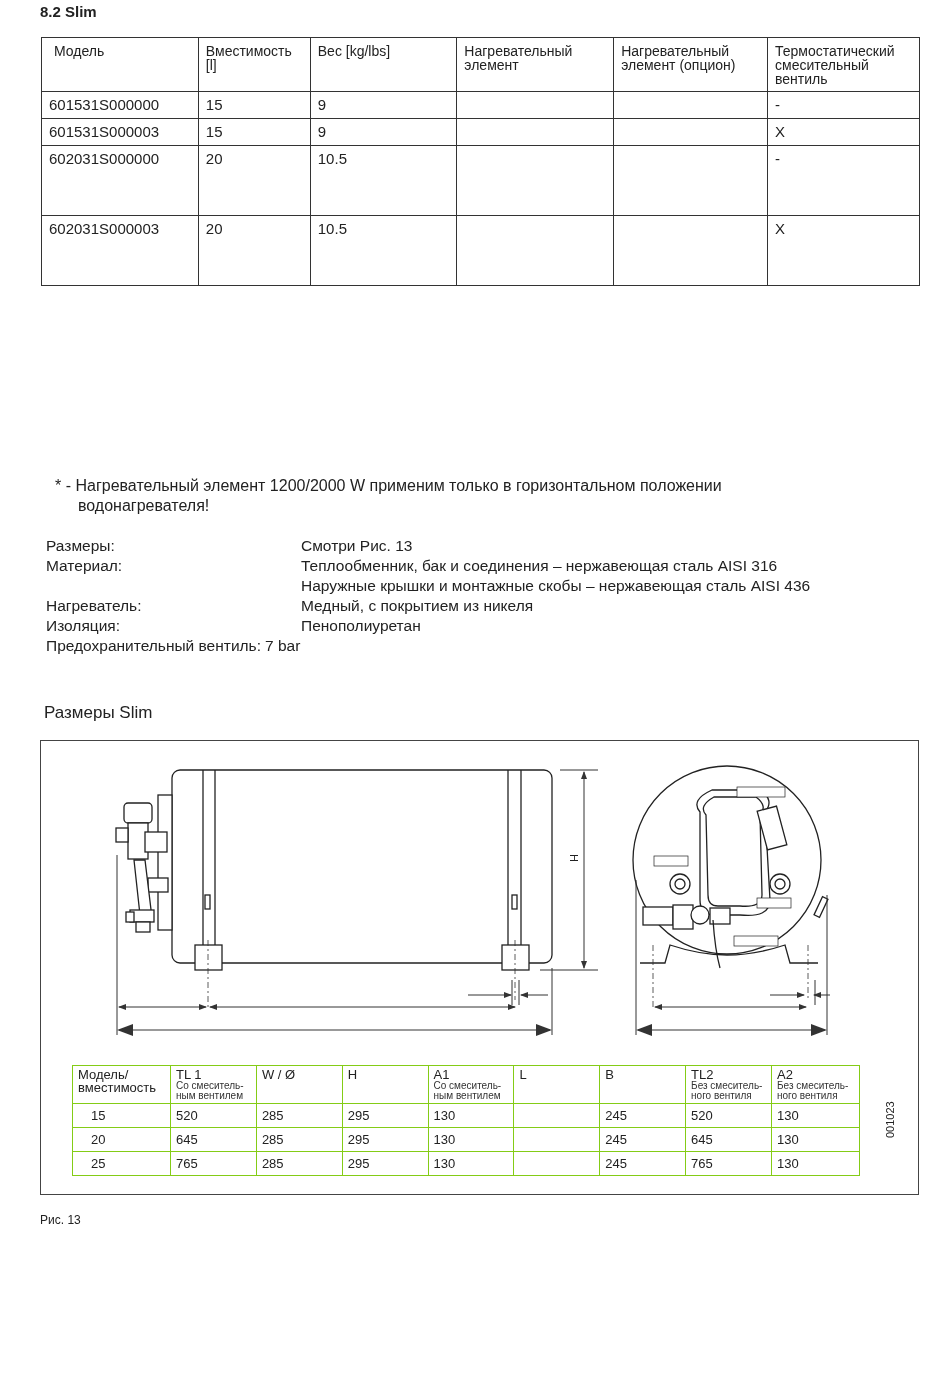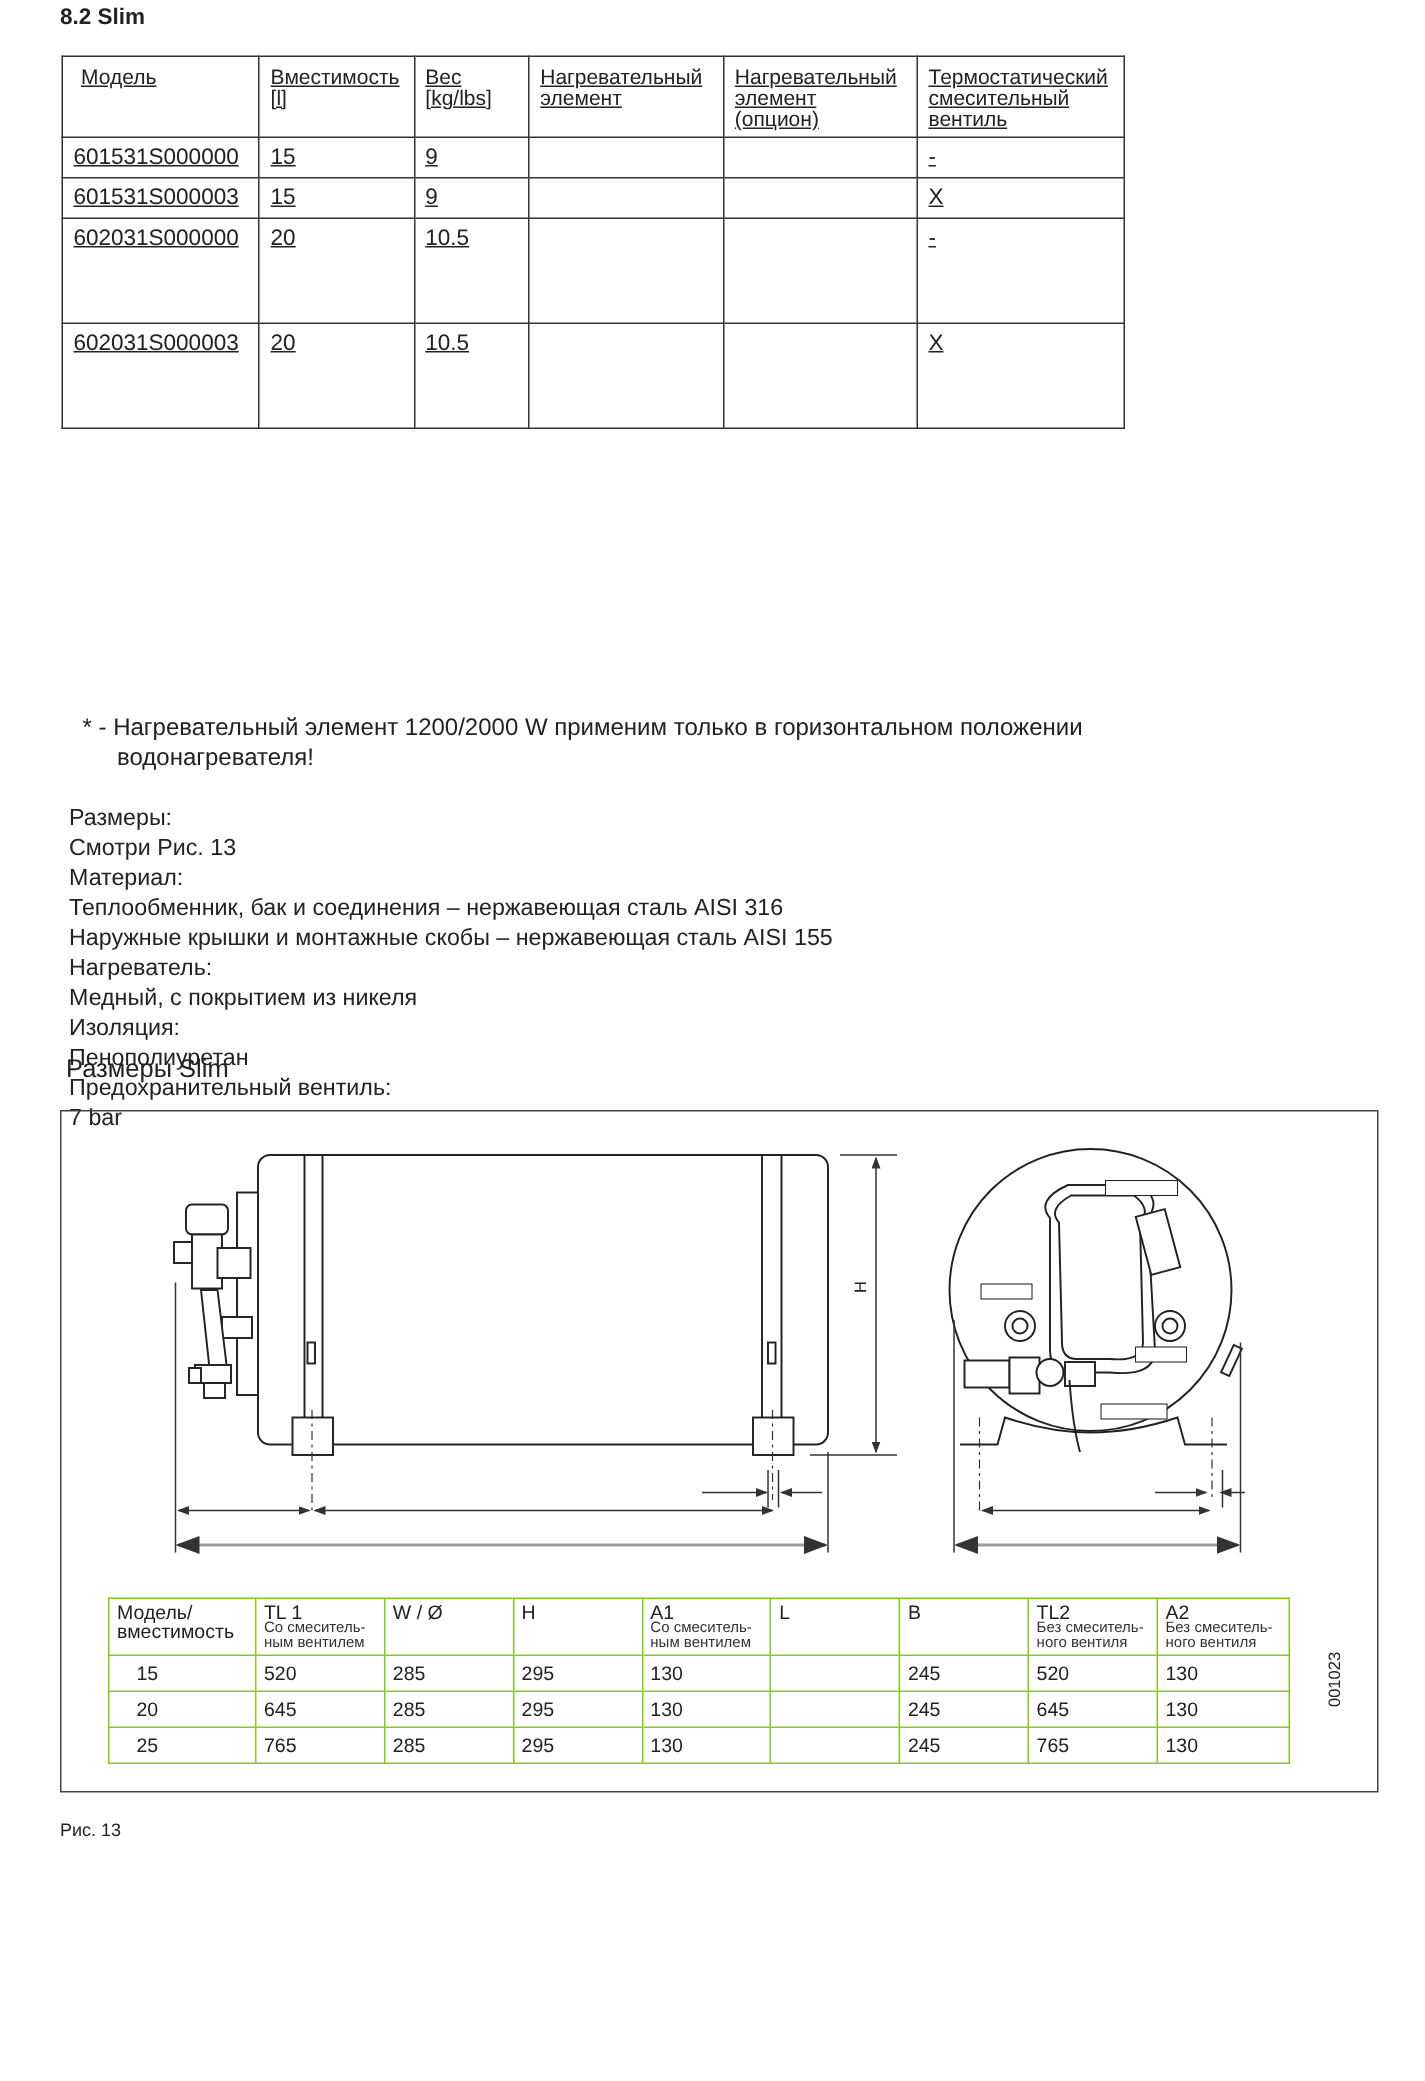--- a/index.html
+++ b/index.html
@@ -5,35 +5,35 @@
   html, body { margin: 0; padding: 0; background: #ffffff; }
   body {
     width: 950px; height: 1387px; position: relative; overflow: hidden;
     font-family: "Liberation Sans", sans-serif; color: #222;
   }
   .abs { position: absolute; }
   .section-title { left: 40px; top: 3px; font-size: 15px; font-weight: bold; color: #222; }
 
   
   table.spec {
-    position: absolute; left: 41px; top: 37px; width: 709px;
-    border-collapse: collapse; font-size: 15px; color: #222; text-decoration: underline;
+    position: absolute; left: 41px; top: 37px; width: 879px;
+    border-collapse: collapse; font-size: 15px; color: #222;
   }
   table.spec td, table.spec th {
     border: 1px solid #333; vertical-align: top; text-align: left;
     padding: 4px 7px 0 7px; font-weight: normal;
   }
   table.spec th { font-size: 14px; line-height: 14px; padding-top: 6px; }
   table.spec th.model-h { padding-left: 12px; }
 
   .footnote { left: 55px; top: 476px; font-size: 16px; line-height: 20px; color: #222; }
   .footnote .line2 { padding-left: 23px; display: block; }
 
   .props { left: 46px; top: 536px; font-size: 15.5px; line-height: 20px; color: #222; }
-  .props .row { display: flex; flex-direction: column; }
+  .props .row { display: flex; }
   .props .lbl { width: 255px; }
   .props .val { }
 
   .dim-title { left: 44px; top: 703px; font-size: 17px; color: #222; }
 
   .figure-box {
     left: 40px; top: 740px; width: 879px; height: 455px;
     border: 1px solid #444; box-sizing: border-box;
   }
   svg.drawing { position: absolute; left: 0; top: 0; }
@@ -124,21 +124,21 @@
   <div class="row">
     <span class="lbl">Размеры:</span>
     <span class="val">Смотри Рис. 13</span>
   </div>
   <div class="row">
     <span class="lbl">Материал:</span>
     <span class="val">Теплообменник, бак и соединения – нержавеющая сталь AISI 316</span>
   </div>
   <div class="row">
     <span class="lbl"></span>
-    <span class="val">Наружные крышки и монтажные скобы – нержавеющая сталь AISI 155</span>
+    <span class="val">Наружные крышки и монтажные скобы – нержавеющая сталь AISI 436</span>
   </div>
   <div class="row">
     <span class="lbl">Нагреватель:</span>
     <span class="val">Медный, с покрытием из никеля</span>
   </div>
   <div class="row">
     <span class="lbl">Изоляция:</span>
     <span class="val">Пенополиуретан</span>
   </div>
   <div class="row">

